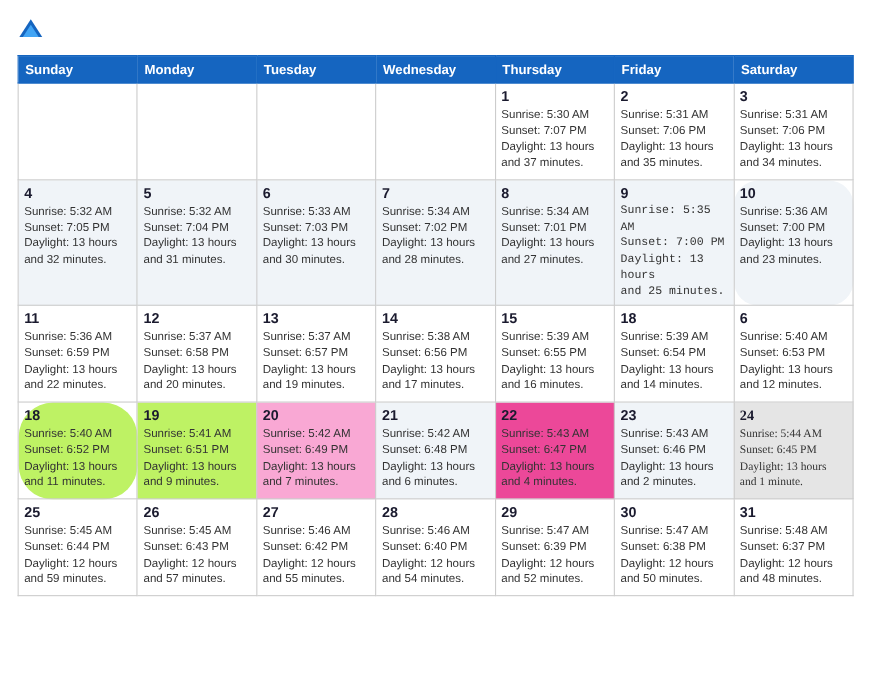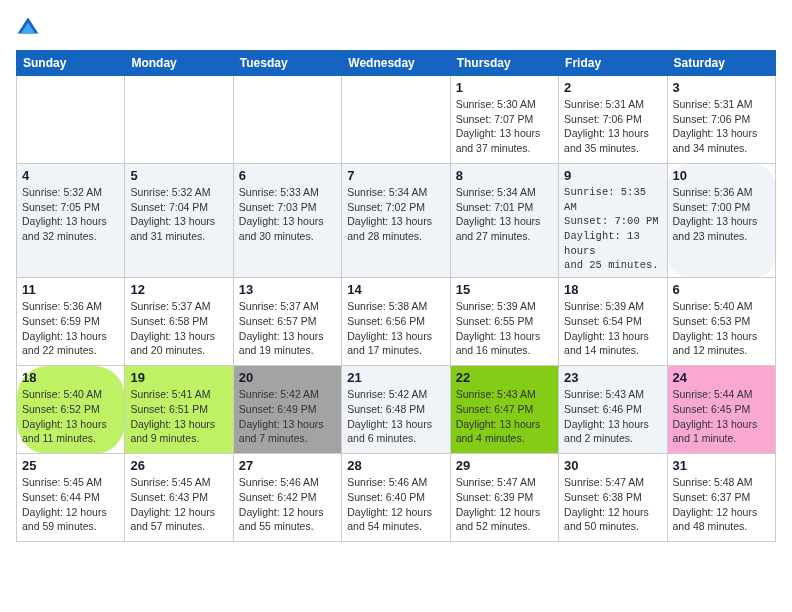--- a/index.html
+++ b/index.html
@@ -264,49 +264,49 @@
 Daylight: 13 hours
 and 11 minutes.</div>
         </td>
         <td style="background: #bef264;">
           <span class="day-number">19</span>
           <div class="day-info" style="white-space: pre-line;">Sunrise: 5:41 AM
 Sunset: 6:51 PM
 Daylight: 13 hours
 and 9 minutes.</div>
         </td>
-        <td style="background: #a3a3a3;">
+        <td style="background: #f9a8d4;">
           <span class="day-number">20</span>
           <div class="day-info" style="white-space: pre-line;">Sunrise: 5:42 AM
 Sunset: 6:49 PM
 Daylight: 13 hours
 and 7 minutes.</div>
         </td>
         <td style="background: rgb(240, 244, 248);">
           <span class="day-number">21</span>
           <div class="day-info" style="white-space: pre-line;">Sunrise: 5:42 AM
 Sunset: 6:48 PM
 Daylight: 13 hours
 and 6 minutes.</div>
         </td>
-        <td style="background: #84cc16; margin-top: 12px;">
+        <td style="background: #ec4899; margin-top: 12px;">
           <span class="day-number">22</span>
           <div class="day-info" style="white-space: pre-line;">Sunrise: 5:43 AM
 Sunset: 6:47 PM
 Daylight: 13 hours
 and 4 minutes.</div>
         </td>
         <td style="background: rgb(240, 244, 248);">
           <span class="day-number">23</span>
           <div class="day-info" style="white-space: pre-line;">Sunrise: 5:43 AM
 Sunset: 6:46 PM
 Daylight: 13 hours
 and 2 minutes.</div>
         </td>
-        <td style="background: #f9a8d4;">
+        <td style="background: #e5e5e5; font-family: Liberation Serif, serif;">
           <span class="day-number">24</span>
           <div class="day-info" style="white-space: pre-line;">Sunrise: 5:44 AM
 Sunset: 6:45 PM
 Daylight: 13 hours
 and 1 minute.</div>
         </td>
       </tr>
       <tr>
         <td>
           <span class="day-number">25</span>

